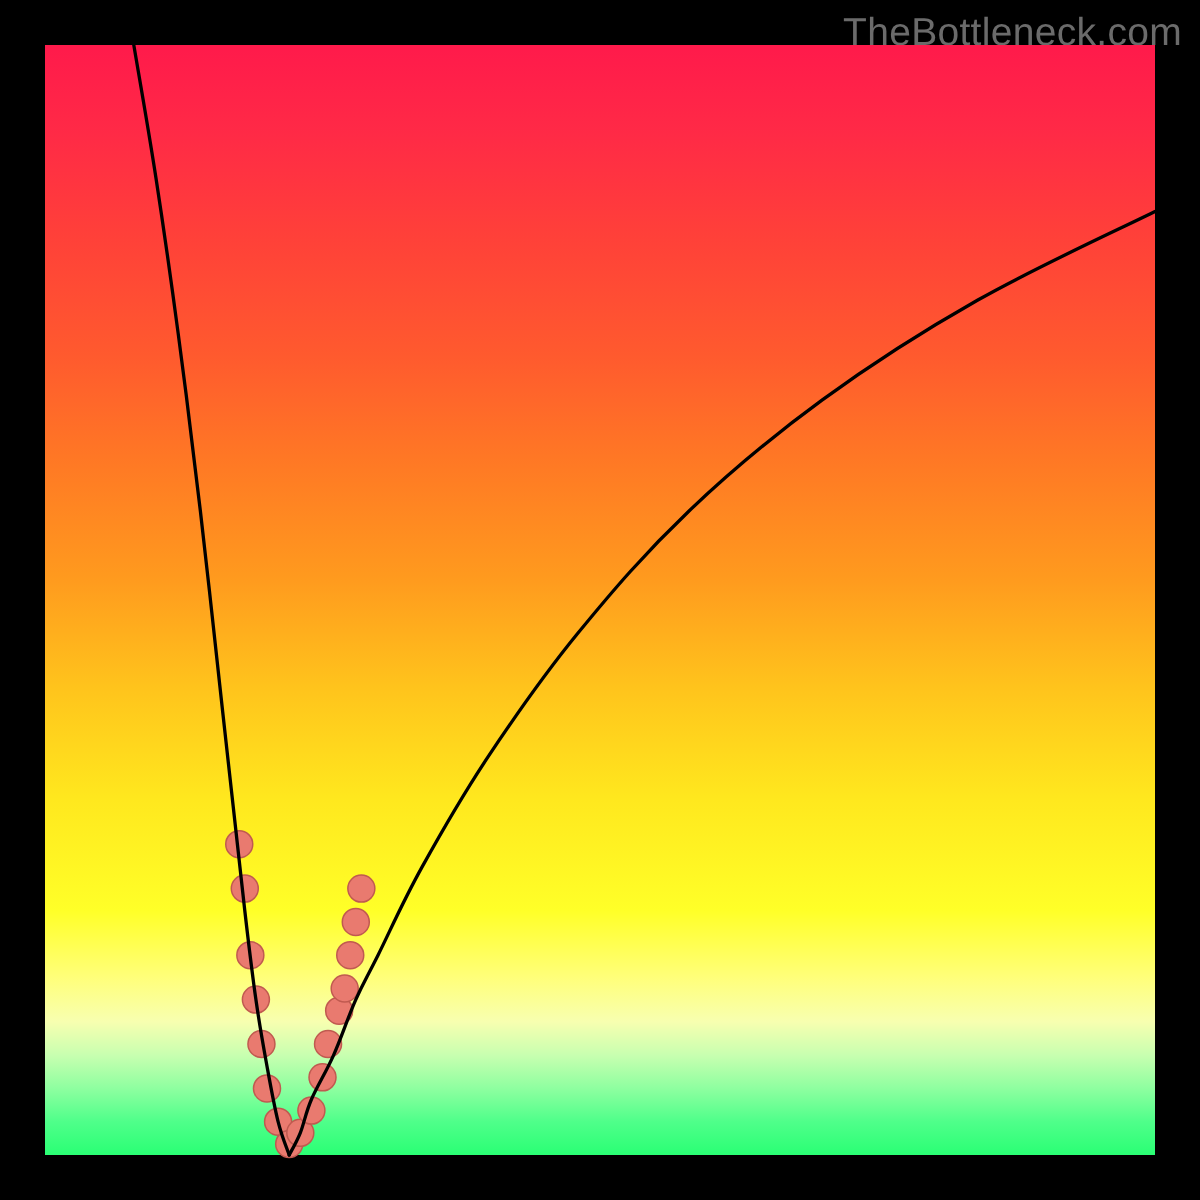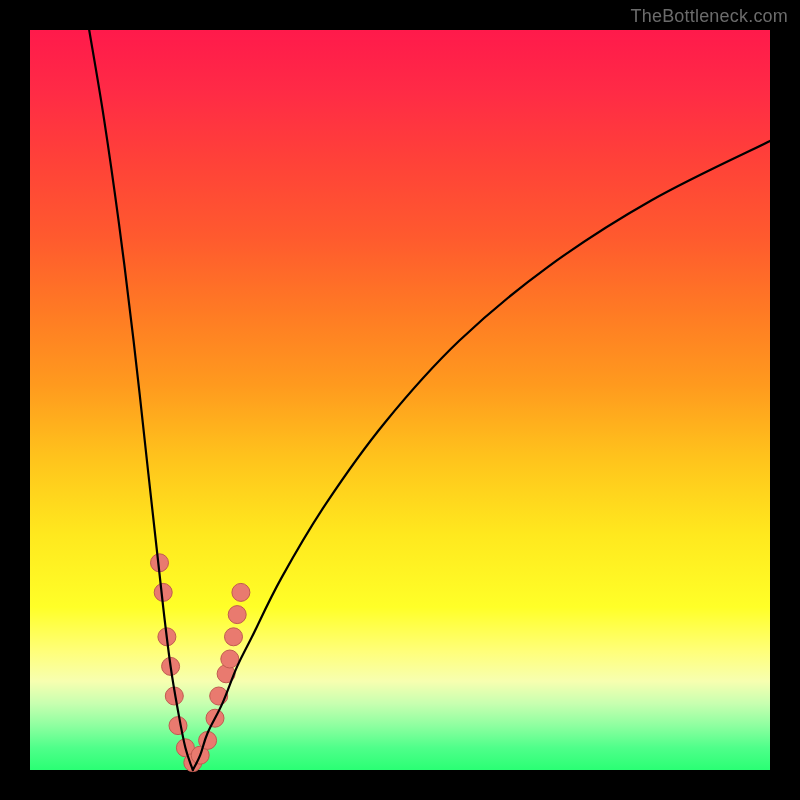--- a/index.html
+++ b/index.html
@@ -41,21 +41,21 @@
       #8effa0 94%,
       #4fff8a 97%,
       #2aff74 100%
     );
   }
   .watermark {
     position: absolute;
     top: 6px;
     right: 12px;
     color: #6b6b6b;
-    font-size: 18px;
+    font-size: 26px;
     font-weight: 500;
     letter-spacing: 0.2px;
     user-select: none;
   }
   svg.curve-layer {
     position: absolute;
     top: 0; left: 0;
     width: 740px;
     height: 740px;
     overflow: visible;

